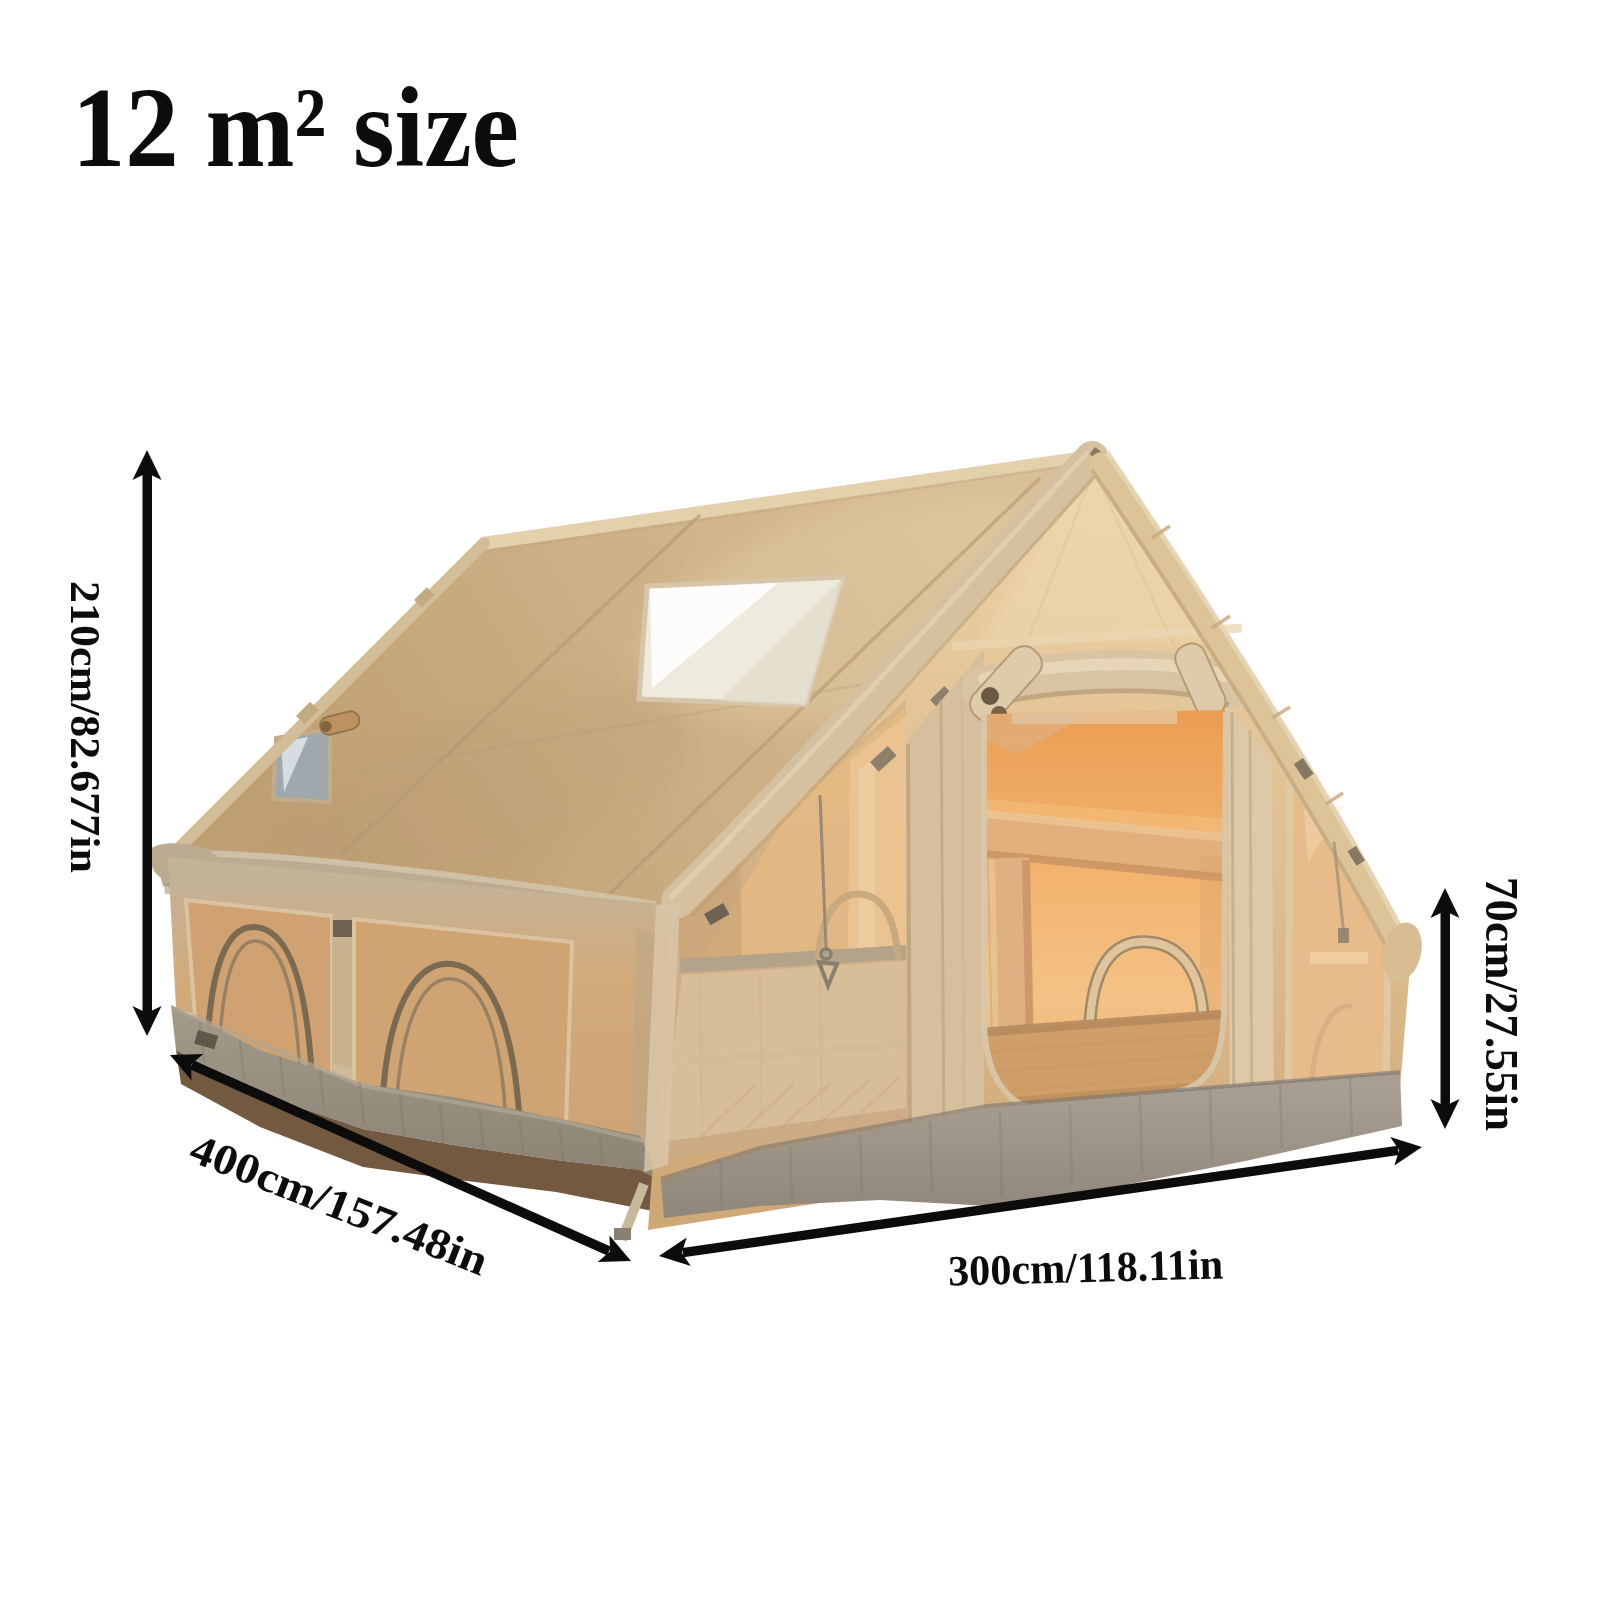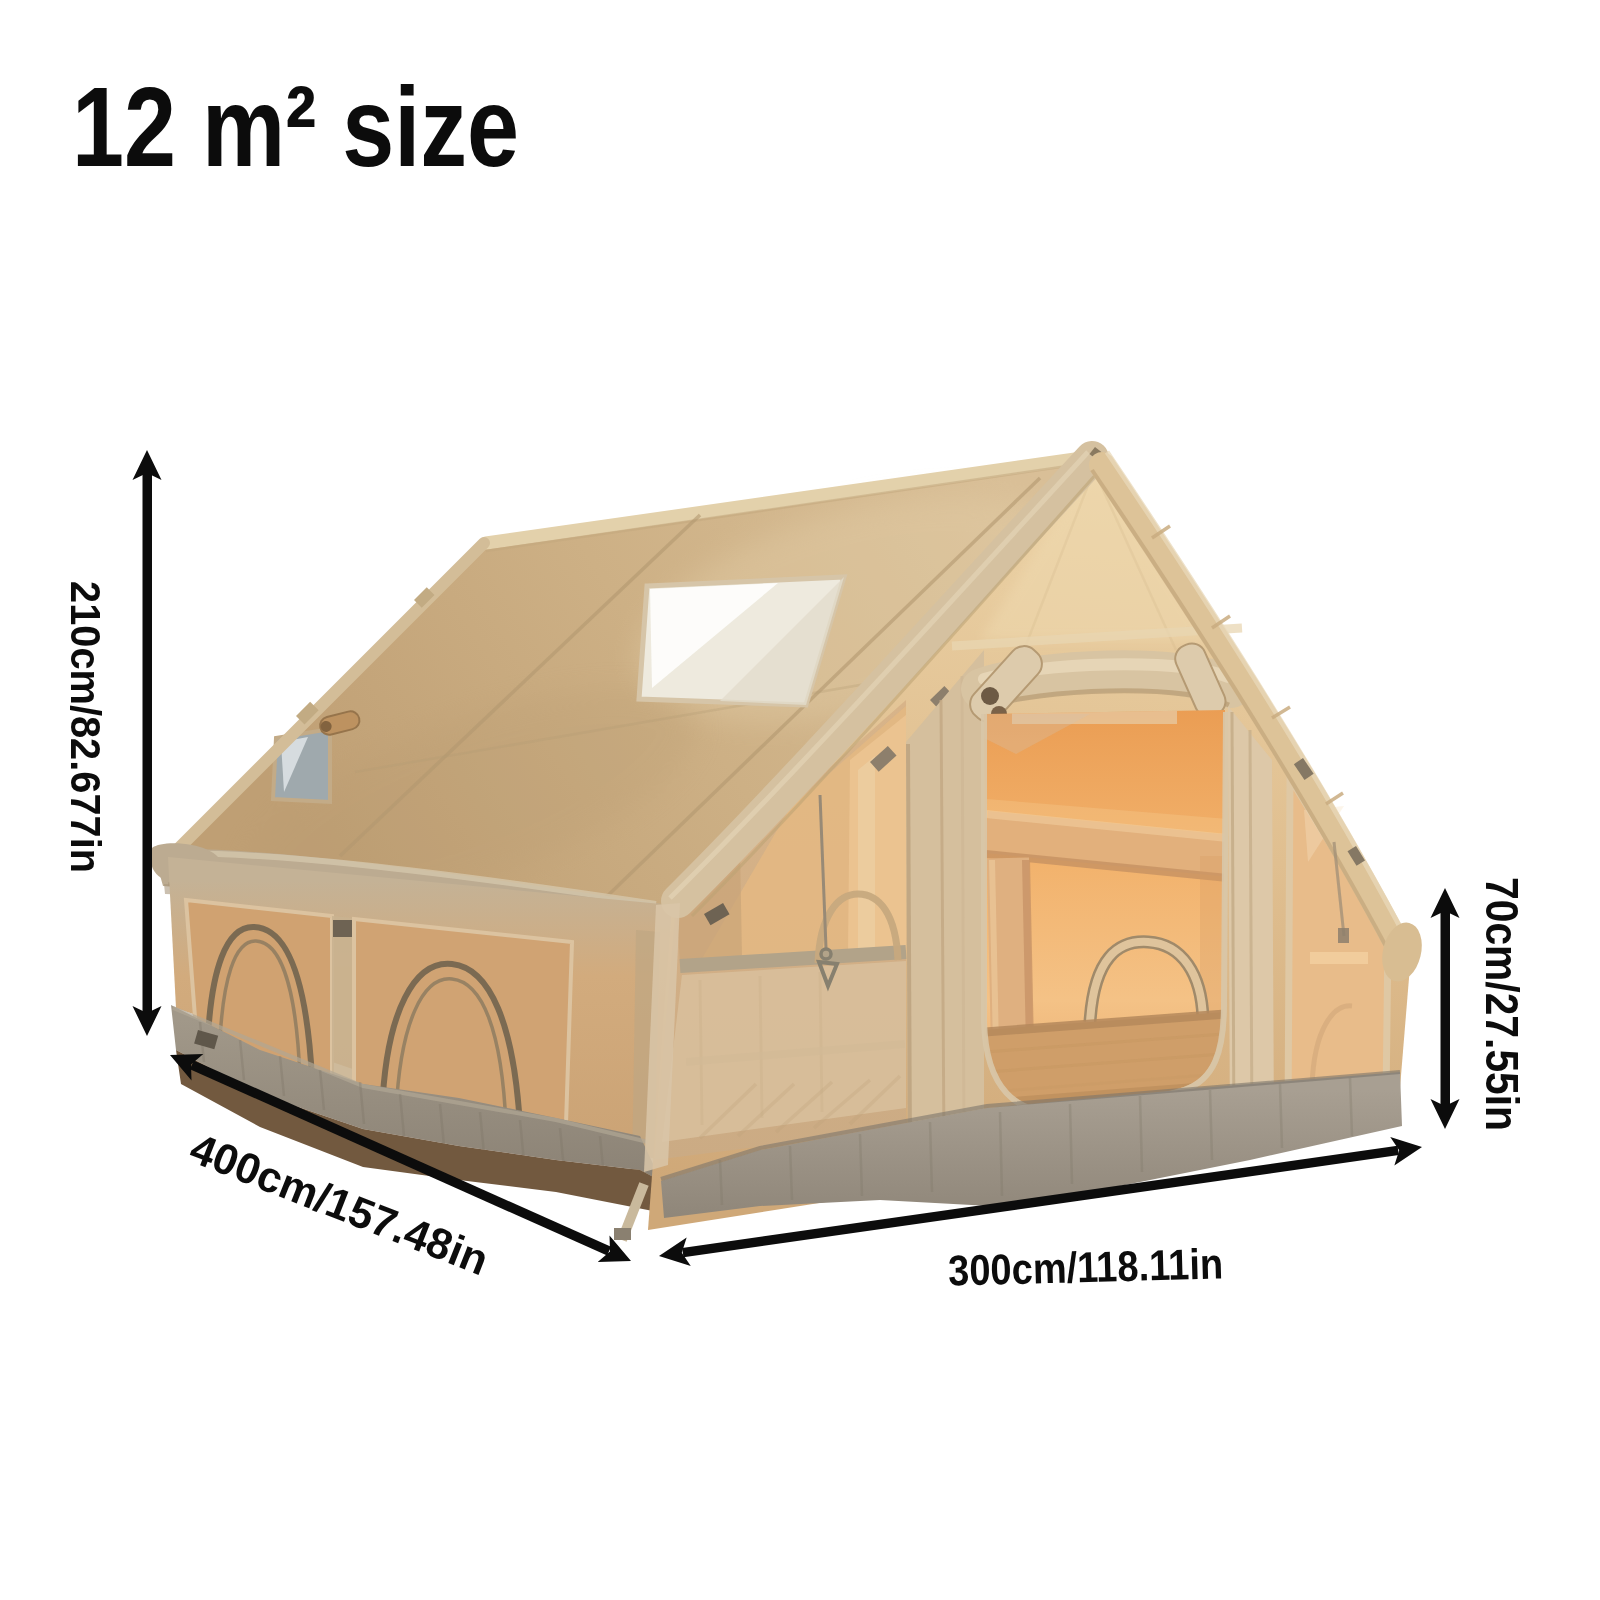--- a/index.html
+++ b/index.html
@@ -1,17 +1,17 @@
 <!DOCTYPE html>
 <html><head>
 <meta charset="utf-8">
 <style>
   html,body{margin:0;padding:0;background:#ffffff;}
   .page{width:1600px;height:1600px;position:relative;overflow:hidden;background:#ffffff;
-        font-family:Liberation Sans, sans-serif;}
+        font-family:Liberation Serif, serif;}
   svg{display:block;}
 </style>
 </head>
 <body>
 <div class="page">
 <svg width="1600" height="1600" viewBox="0 0 1600 1600" xmlns="http://www.w3.org/2000/svg">
 <defs>
   <linearGradient id="roofG" gradientUnits="userSpaceOnUse" x1="1000" y1="470" x2="350" y2="900">
     <stop offset="0" stop-color="#d9bf97"></stop>
     <stop offset="0.5" stop-color="#cdb085"></stop>

